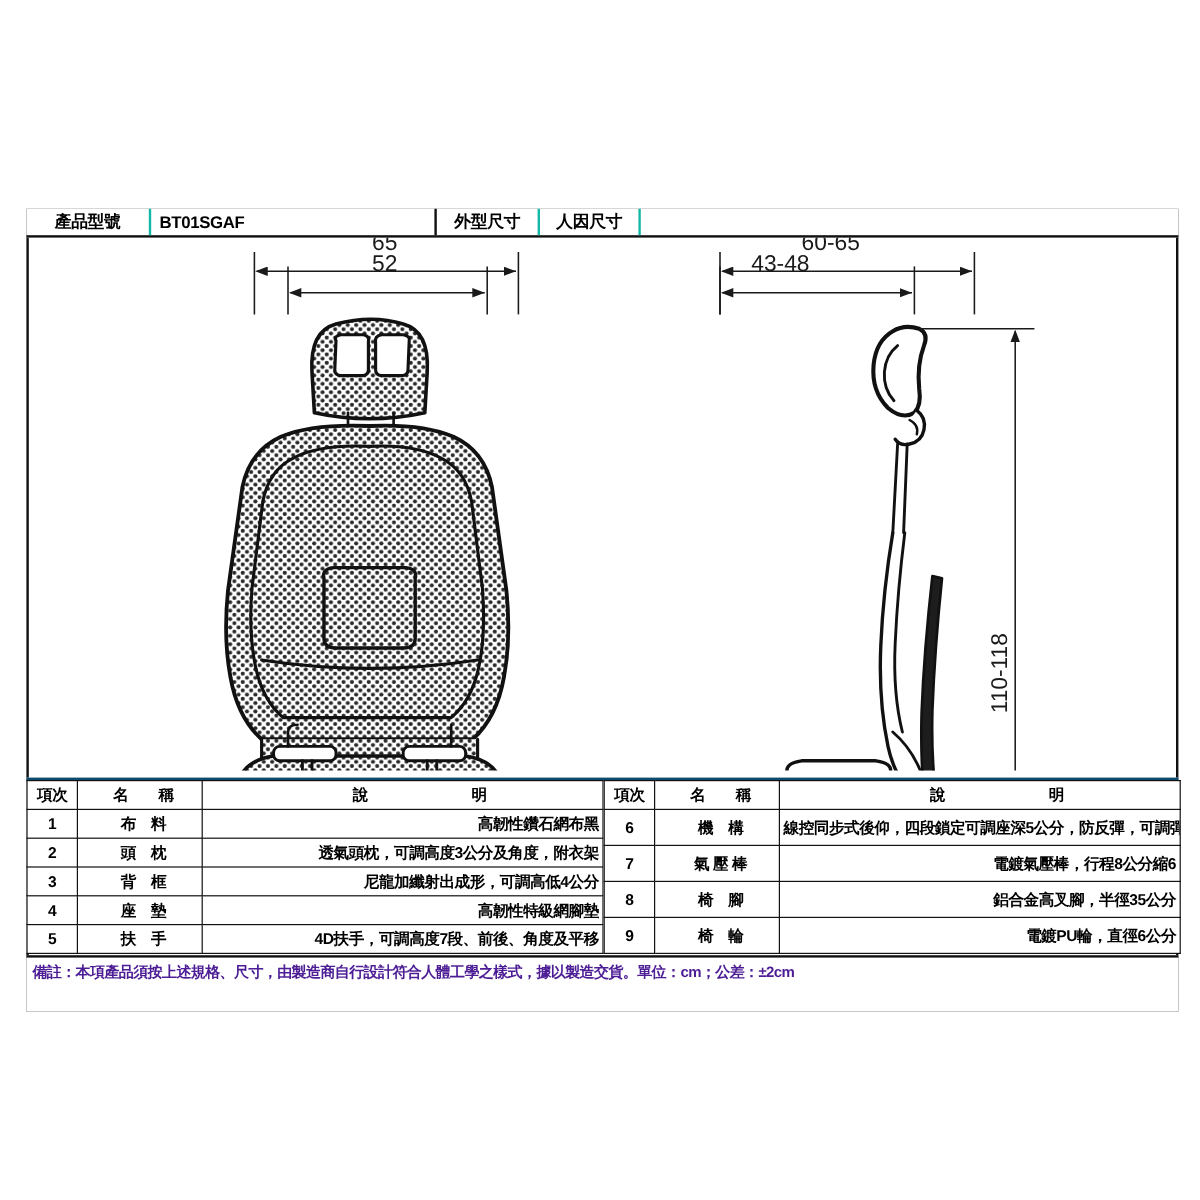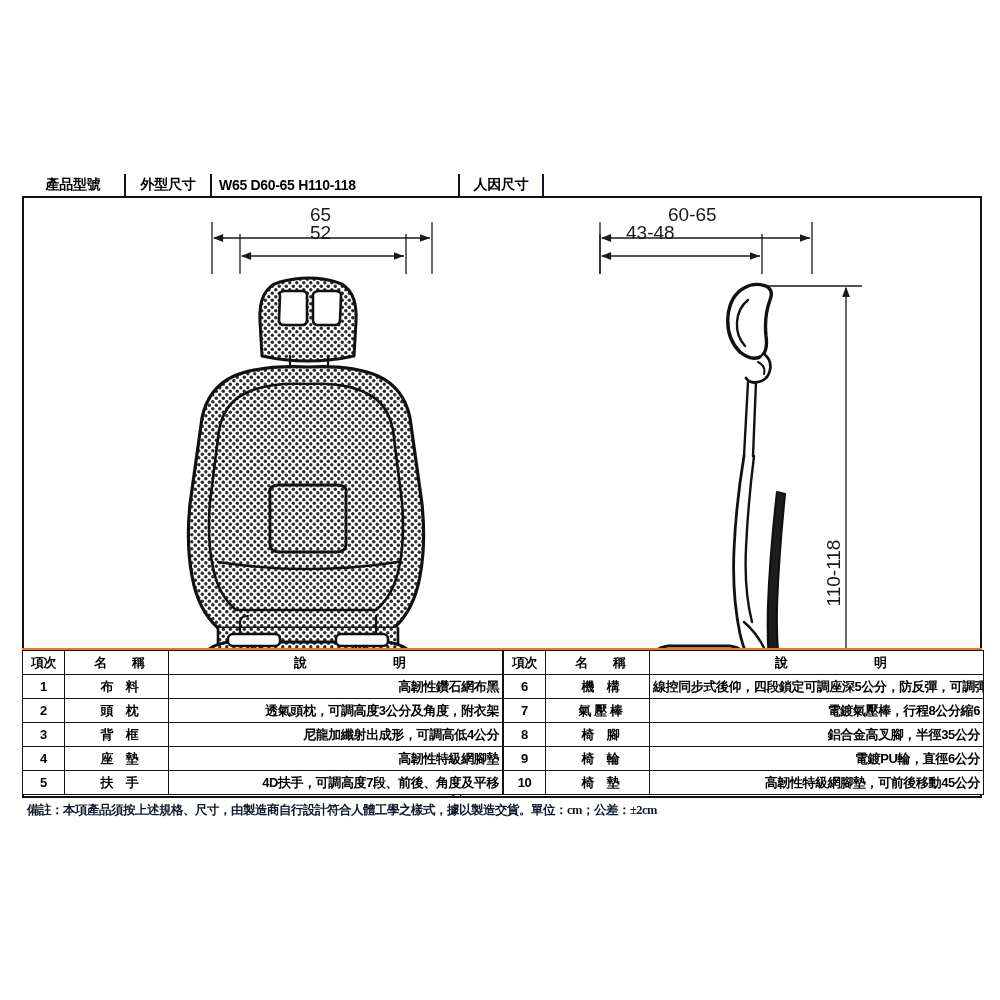--- a/index.html
+++ b/index.html
@@ -41,39 +41,39 @@
     align-items: center;
     font-size: 14px;
     font-weight: bold;
     color: #000;
     letter-spacing: -0.3px;
     white-space: nowrap;
     overflow: hidden;
   }
   .hdr-label {
     justify-content: center;
-    border-right: 2px solid #0f172a;
+    border-right: 2px solid #14b8a6;
   }
   .hdr-val {
     justify-content: flex-start;
     padding-left: 7px;
     border-right: 2px solid #111;
   }
   .hdr-val.last { border-right: none; }
   .w-l1 { width: 104px; }
   .w-v1 { width: 238px; }
   .w-l2 { width: 86px; }
   .w-v2 { width: 248px; }
   .w-l3 { width: 84px; }
   .w-v3 { width: 200px; }
 
   
   .canvas {
     position: absolute;
-    left: 22px; top: 204px;
+    left: 22px; top: 192px;
     width: 960px; height: 502px;
     z-index: 2;
   }
   .canvas svg { display: block; }
 
   
   .dim {
     position: absolute;
     font-size: 19px;
     font-weight: normal;
@@ -90,21 +90,21 @@
     position: absolute;
     left: 22px;
     top: 648px;
     width: 960px;
     z-index: 6;
     background: #fff;
   }
   .parts-grid {
     display: flex;
     width: 100%;
-    border-top: 2px solid #f97316;
+    border-top: 2px solid #0c4a6e;
   }
   table.pt {
     border-collapse: collapse;
     table-layout: fixed;
     width: 480px;
     background: #fff;
   }
   table.pt td, table.pt th {
     border: 1px solid #111;
     height: 24px;
@@ -132,38 +132,37 @@
     width: 960px;
     height: 47px;
     border-top: 2px solid #111;
     background: #fff;
     z-index: 6;
     padding: 2px 5px 0 5px;
   }
   .note-line {
     font-size: 12.5px;
     font-weight: bold;
-    color: #0f172a;
+    color: #4c1d95;
     letter-spacing: -0.5px;
     line-height: 21px;
     white-space: nowrap;
-    font-family: Liberation Serif, serif;
   }
 </style>
 </head>
 <body>
 
 <div id="sheet">
 
   <div class="frame"></div>
 
   <div class="hdr-row">
     <div class="hdr-cell hdr-label w-l1">產品型號</div>
+    <div class="hdr-cell hdr-val w-v1">BT01SGAF</div>
     <div class="hdr-cell hdr-label w-l2">外型尺寸</div>
-    <div class="hdr-cell hdr-val w-v2">W65 D60-65 H110-118</div>
     <div class="hdr-cell hdr-label w-l3">人因尺寸</div>
   </div>
 
   <div class="canvas">
     <svg width="960" height="450" viewBox="0 0 960 450" xmlns="http://www.w3.org/2000/svg">
       <defs>
 
         <pattern id="mesh" width="7" height="7" patternUnits="userSpaceOnUse">
           <rect width="7" height="7" fill="#fff"></rect>
           <circle cx="1.8" cy="1.8" r="1.7" fill="#2a2a2a"></circle>
@@ -458,25 +457,20 @@
           <tr>
             <td class="c-idx">8</td>
             <td class="c-name">椅　腳</td>
             <td class="c-desc">鋁合金高叉腳，半徑35公分</td>
           </tr>
           <tr>
             <td class="c-idx">9</td>
             <td class="c-name">椅　輪</td>
             <td class="c-desc">電鍍PU輪，直徑6公分</td>
           </tr>
-          <tr>
-            <td class="c-idx">10</td>
-            <td class="c-name">椅　墊</td>
-            <td class="c-desc">高韌性特級網腳墊，可前後移動45公分</td>
-          </tr>
         </tbody>
       </table>
 
     </div>
   </div>
 
   <div class="notes">
     <div class="note-line">備註：本項產品須按上述規格、尺寸，由製造商自行設計符合人體工學之樣式，據以製造交貨。單位：cm；公差：±2cm</div>
   </div>
 

